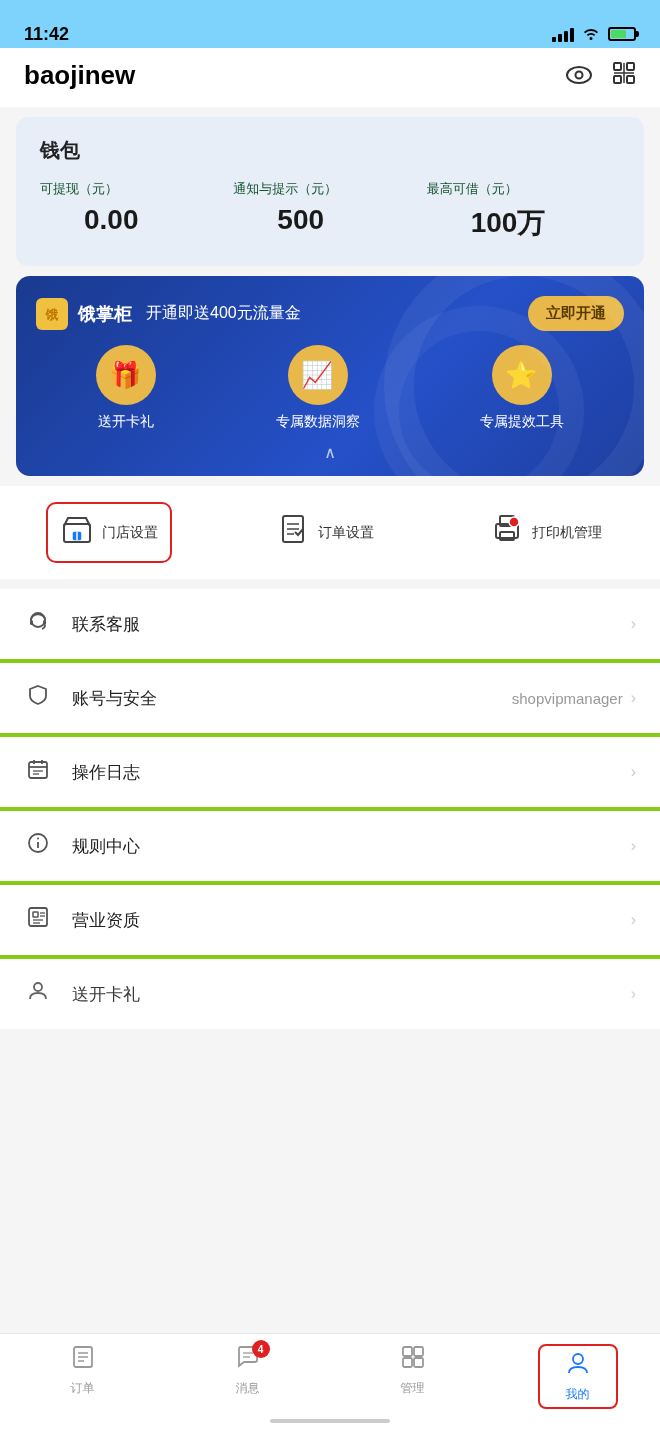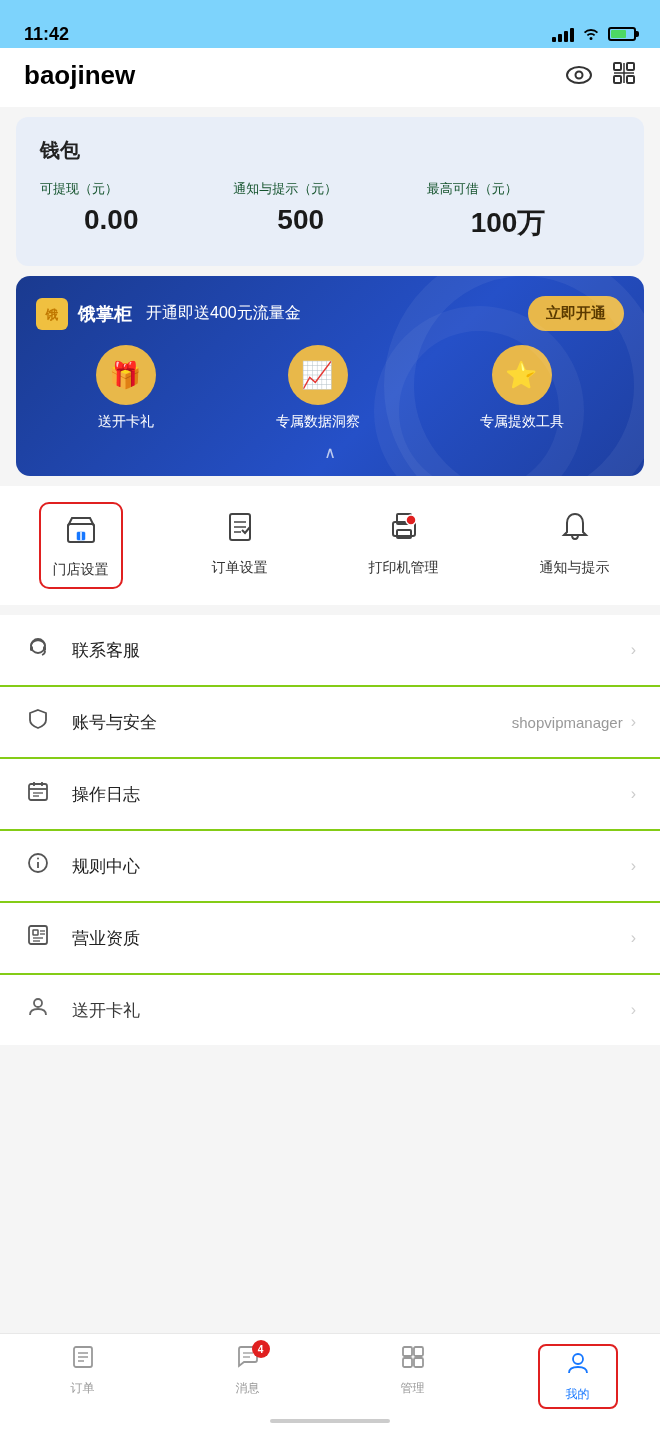--- a/index.html
+++ b/index.html
@@ -244,21 +244,21 @@
     
     .menu-grid {
       background: #fff;
       margin: 10px 0;
       padding: 16px 0;
       display: flex;
       justify-content: space-around;
     }
     .menu-grid-item {
       display: flex;
-      flex-direction: column;
+      flex-direction: row;
       align-items: center;
       gap: 8px;
       cursor: pointer;
       padding: 8px 12px;
       position: relative;
     }
     .menu-grid-item.active {
       border: 2.5px solid #e02020;
       border-radius: 10px;
     }
@@ -274,21 +274,21 @@
 
     
     .list-section {
       background: #fff;
       margin: 10px 0;
     }
     .list-item {
       display: flex;
       align-items: center;
       padding: 20px 24px;
-      border-bottom: 2px solid #84cc16;
+      border-bottom: 4px solid #84cc16;
       cursor: pointer;
     }
     .list-item:last-child {
       border-bottom: none;
     }
     .list-item-icon {
       font-size: 22px;
       color: #555;
       margin-right: 20px;
       width: 28px;
@@ -505,29 +505,20 @@
       <svg width="34" height="34" viewBox="0 0 34 34" fill="none">
         <rect x="6" y="12" width="22" height="14" rx="2" stroke="#444" stroke-width="2"></rect>
         <rect x="10" y="4" width="14" height="10" rx="1" stroke="#444" stroke-width="2"></rect>
         <rect x="10" y="20" width="14" height="8" rx="1" stroke="#444" stroke-width="2"></rect>
         <circle cx="24" cy="10" r="5" fill="#e02020" stroke="white" stroke-width="1.5"></circle>
       </svg>
     </div>
     <span class="menu-grid-label">打印机管理</span>
   </div>
 
-  <div class="menu-grid-item">
-    <div class="menu-grid-icon">
-      <svg width="34" height="34" viewBox="0 0 34 34" fill="none">
-        <path d="M17 4 C12 4 9 8 9 13 L9 22 L6 25 L28 25 L25 22 L25 13 C25 8 22 4 17 4Z" stroke="#444" stroke-width="2" fill="none"></path>
-        <path d="M14 25 Q14 29 17 29 Q20 29 20 25" stroke="#444" stroke-width="2" fill="none"></path>
-      </svg>
-    </div>
-    <span class="menu-grid-label">通知与提示</span>
-  </div>
 </div>
 
 <div class="list-section">
 
   <div class="list-item">
     <span class="list-item-icon">
       <svg width="24" height="24" viewBox="0 0 24 24" fill="none">
             <circle cx="12" cy="11" r="7" stroke="#555" stroke-width="1.8" fill="none"></circle>
             <path d="M5 11 Q5 6 12 5 Q19 6 19 11" stroke="#555" stroke-width="1.8" fill="none"></path>
             <rect x="4" y="11" width="3" height="5" rx="1.5" fill="#555"></rect>

